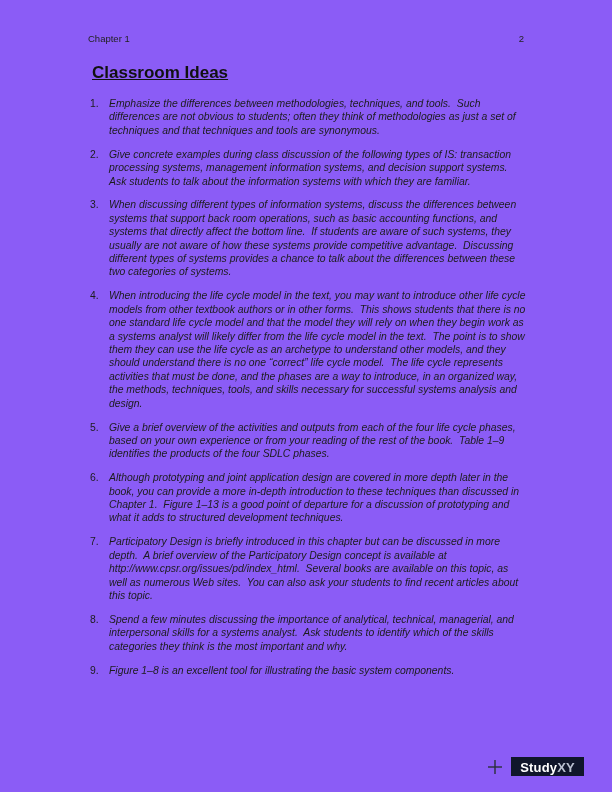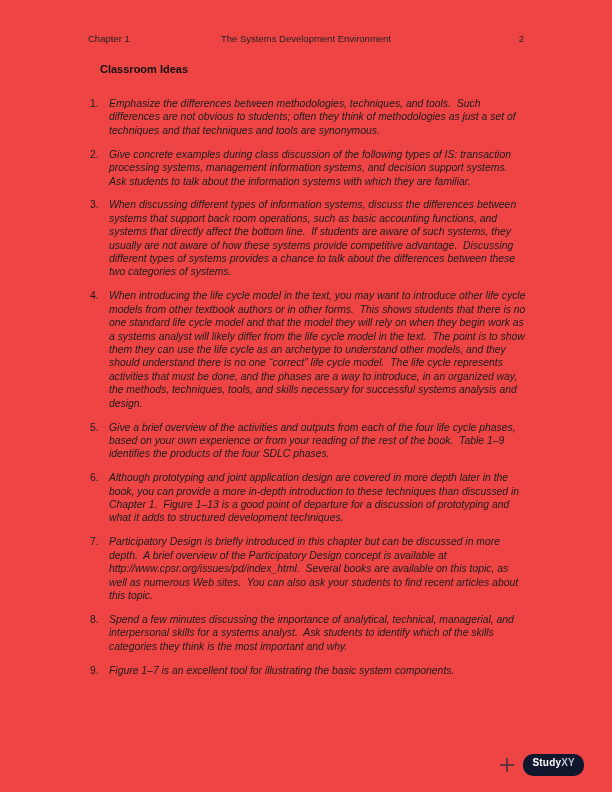--- a/index.html
+++ b/index.html
@@ -2,44 +2,45 @@
 <html><head>
 <meta charset="utf-8">
 <style>
   * { margin: 0; padding: 0; box-sizing: border-box; }
   html, body { background: #888; }
   .page {
     position: relative;
     width: 612px;
     height: 792px;
     margin: 0 auto;
-    background: #ef4444;
+    background: #8b5cf6;
     font-family: "Liberation Sans", sans-serif;
     color: #1b1b1b;
     overflow: hidden;
   }
   .header {
     position: absolute;
     top: 33px;
     left: 0;
     width: 100%;
     height: 13px;
     font-size: 9.5px;
     color: #222;
   }
   .header-left  { position: absolute; left: 88px; top: 0; }
   .header-center{ position: absolute; left: 0; top: 0; width: 100%; text-align: center; }
   .header-right { position: absolute; right: 88px; top: 0; }
   .doc-title {
     position: absolute;
     top: 63px;
-    left: 100px;
-    font-size: 11px;
+    left: 92px;
+    font-size: 17px;
     font-weight: bold;
     color: #111;
+    text-decoration: underline;
   }
   .idea-list {
     position: absolute;
     top: 97px;
     left: 90px;
     width: 438px;
   }
   .list-item {
     display: flex;
     margin-bottom: 10.5px;
@@ -66,38 +67,37 @@
   }
   .plus-icon-wrap {
     width: 18px;
     height: 18px;
     display: flex;
     align-items: center;
     justify-content: center;
   }
   .brand-badge {
     background: #10162b;
-    border-radius: 10px;
-    padding: 4px 9px 8px 9px;
-    font-size: 10px;
+    border-radius: 0;
+    padding: 4px 9px 2px 9px;
+    font-size: 13px;
     font-weight: bold;
     letter-spacing: 0.2px;
     line-height: 1;
   }
   .brand-primary   { color: #ffffff; }
   .brand-secondary { color: #b9c0d0; }
 </style>
 </head>
 <body>
 
 <div class="page">
 
   <div class="header">
     <span class="header-left">Chapter 1</span>
-    <span class="header-center">The Systems Development Environment</span>
     <span class="header-right">2</span>
   </div>
 
   <h1 class="doc-title">Classroom Ideas</h1>
 
   <div class="idea-list">
       <div class="list-item">
         <div class="num">1.</div>
         <div class="txt">Emphasize the differences between methodologies, techniques, and tools.  Such differences are not obvious to students; often they think of methodologies as just a set of techniques and that techniques and tools are synonymous.</div>
       </div>
@@ -124,21 +124,21 @@
       <div class="list-item">
         <div class="num">7.</div>
         <div class="txt">Participatory Design is briefly introduced in this chapter but can be discussed in more depth.  A brief overview of the Participatory Design concept is available at http://www.cpsr.org/issues/pd/index_html.  Several books are available on this topic, as well as numerous Web sites.  You can also ask your students to find recent articles about this topic.</div>
       </div>
       <div class="list-item">
         <div class="num">8.</div>
         <div class="txt">Spend a few minutes discussing the importance of analytical, technical, managerial, and interpersonal skills for a systems analyst.  Ask students to identify which of the skills categories they think is the most important and why.</div>
       </div>
       <div class="list-item">
         <div class="num">9.</div>
-        <div class="txt">Figure 1–7 is an excellent tool for illustrating the basic system components.</div>
+        <div class="txt">Figure 1–8 is an excellent tool for illustrating the basic system components.</div>
       </div>
     </div>
 
   <div class="footer-logo">
     <span class="plus-icon-wrap">
       <svg width="16" height="16" viewBox="0 0 16 16" aria-hidden="true">
         <line x1="8" y1="1" x2="8" y2="15" stroke="#2a2f3a" stroke-width="1.4"></line>
         <line x1="1" y1="8" x2="15" y2="8" stroke="#2a2f3a" stroke-width="1.4"></line>
       </svg>
     </span>

